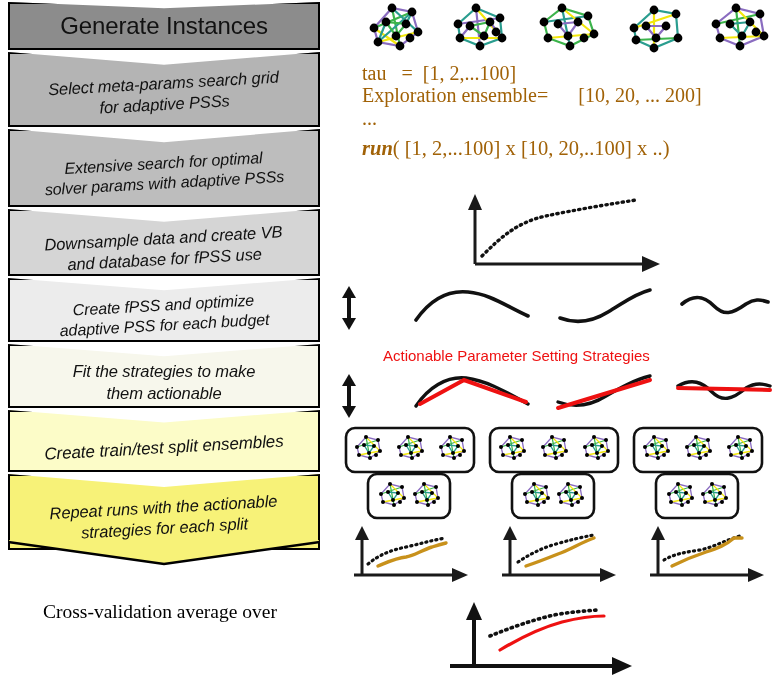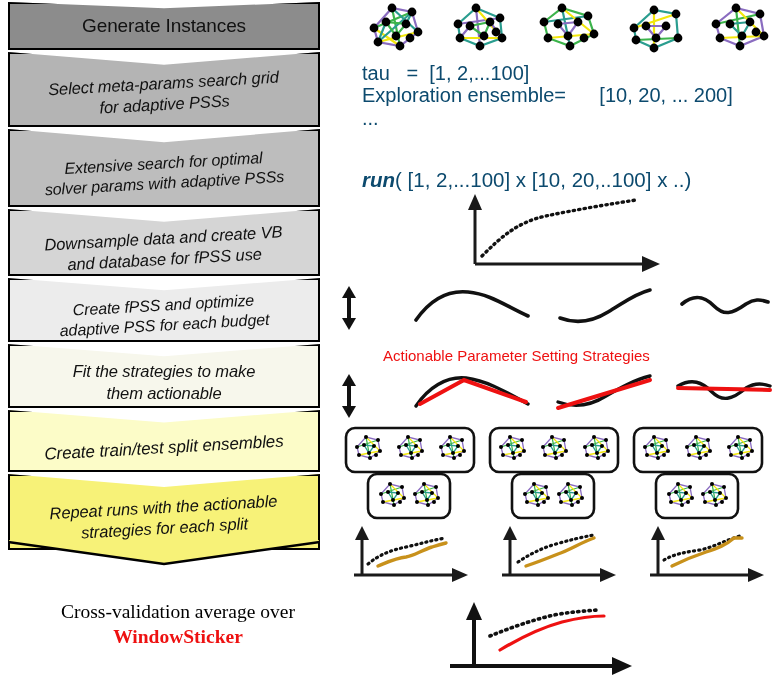--- a/index.html
+++ b/index.html
@@ -10,41 +10,41 @@
   
   #flow{position:absolute;left:8px;top:2px;width:316px;height:586px;}
   .chevwrap{position:absolute;left:0;width:312px;box-sizing:border-box;}
   .chevbody{position:absolute;inset:0;border:2.5px solid #000;box-sizing:border-box;}
   .chevtxt{position:absolute;left:0;right:0;top:50%;transform:translateY(-50%) rotate(-3.2deg);
            text-align:center;font-size:16.5px;line-height:1.28;color:#111;
            font-style:italic;letter-spacing:-0.1px;padding:0 10px;box-sizing:border-box;}
   .chevtxt.noslant{transform:translateY(-50%);font-style:normal;}
 
   
-  #caption{position:absolute;left:18px;top:600px;width:320px;text-align:center;
+  #caption{position:absolute;left:0;top:600px;width:320px;text-align:center;
            font-family:"Liberation Serif",serif;font-size:19.5px;line-height:1.28;color:#000;}
   #caption .red{color:#ee1111;font-weight:bold;}
 
   
-  .serif{font-family:Liberation Sans, sans-serif;color:#0c4a6e;}
+  .serif{font-family:Liberation Serif, serif;color:#a16207;}
   #tauline{position:absolute;left:362px;top:62px;font-size:20px;white-space:pre;}
   #expline{position:absolute;left:362px;top:84px;font-size:20px;white-space:pre;}
   #dotsline{position:absolute;left:362px;top:107px;font-size:20px;}
-  #runline{position:absolute;left:362px;top:168px;font-size:20.5px;white-space:pre;}
+  #runline{position:absolute;left:362px;top:137px;font-size:20.5px;white-space:pre;}
   #runline .rb{font-weight:bold;font-style:italic;}
   #apss{position:absolute;left:383px;top:347px;font-size:15px;color:#ee1111;
         font-family:Liberation Sans, sans-serif;font-weight:normal;white-space:nowrap;}
 </style>
 </head>
 <body>
 
 <div id="flow">
   <div class="chevwrap" style="top:0px;height:48px;">
     <div class="chevbody" style="background:#8c8c8c;-webkit-clip-path:polygon(0 0,50% 13%,100% 0,100% 100%,50% 100%,0 100%);clip-path:polygon(0 0,50% 13%,100% 0,100% 100%,50% 100%,0 100%);"></div>
-    <div class="chevtxt noslant" style="font-size:19px;font-style:normal;">Generate Instances</div>
+    <div class="chevtxt noslant" style="font-size:24px;font-style:normal;">Generate Instances</div>
   </div>
 
   <div class="chevwrap" style="top:50px;height:75px;">
     <div class="chevbody" style="background:#b4b4b4;-webkit-clip-path:polygon(0 0,50% 17%,100% 0,100% 100%,50% 100%,0 100%);clip-path:polygon(0 0,50% 17%,100% 0,100% 100%,50% 100%,0 100%);"></div>
     <div class="chevtxt" style="white-space:pre-line;top:56%;">Select meta-params search grid
 for  adaptive PSSs</div>
   </div>
 
   <div class="chevwrap" style="top:127px;height:78px;">
     <div class="chevbody" style="background:#bdbdbd;-webkit-clip-path:polygon(0 0,50% 17%,100% 0,100% 100%,50% 100%,0 100%);clip-path:polygon(0 0,50% 17%,100% 0,100% 100%,50% 100%,0 100%);"></div>
@@ -81,21 +81,20 @@
 strategies for each split</div>
   </div>
 
   <svg class="abs" style="left:0;top:538px;" width="312" height="26">
     <polygon points="0,2 156,24 312,2 312,-10 0,-10" fill="#f7f278" stroke="#000" stroke-width="2.5"></polygon>
   </svg>
 </div>
 
 <div id="caption">
   <div>Cross-validation average over</div>
-  <div class="red">WindowSticker</div>
 </div>
 
 <svg class="abs" style="left:360px;top:0px;" width="420" height="60" viewBox="0 0 420 60">
   <g stroke-linecap="round">
 
     <g transform="translate(6,2)">
       <g stroke-width="2.2" fill="none">
         <path d="M8,26 L26,6 L46,10 L52,30 L34,44 L12,40 Z" stroke="#8a6cc0"></path>
         <path d="M26,6 L34,44 M8,26 L46,10" stroke="#3cb44b"></path>
         <path d="M12,40 L52,30 M8,26 L34,44" stroke="#f2e70c"></path>

